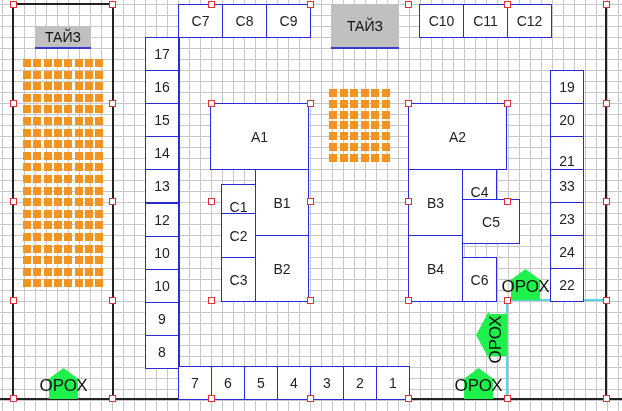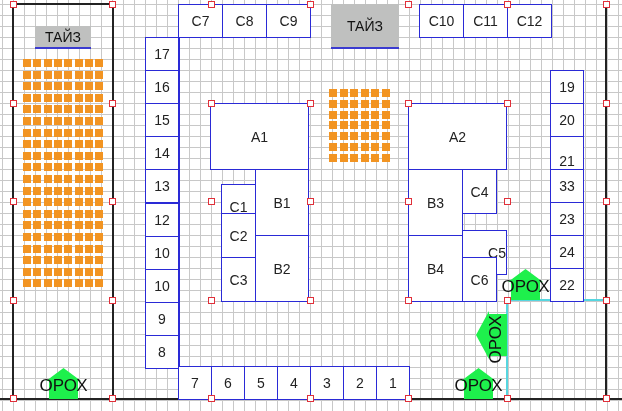--- a/index.html
+++ b/index.html
@@ -396,21 +396,21 @@
   </div>
 <div class="abs cell" style="left:408px;top:169px;width:55px;height:67px;">
     <span>B3</span>
   </div>
 <div class="abs cell" style="left:408px;top:235px;width:55px;height:67px;">
     <span>B4</span>
   </div>
 <div class="abs cell" style="left:462px;top:169px;width:35px;height:45px;">
     <span>C4</span>
   </div>
-<div class="abs cell" style="left:462px;top:230px;width:45px;height:45px;justify-content:flex-end;">
+<div class="abs cell" style="left:462px;top:199px;width:58px;height:45px;">
     <span>C5</span>
   </div>
 <div class="abs cell" style="left:462px;top:257px;width:35px;height:45px;">
     <span>C6</span>
   </div>
 
 <div class="abs exit" style="left:44px;top:368px;width:39px;height:31px;">
   <svg width="39" height="31">
       <polygon points="2,13 19.5,0 37,13 34,13 34,31 5,31 5,13" fill="#1ef04c"></polygon>
     </svg>

